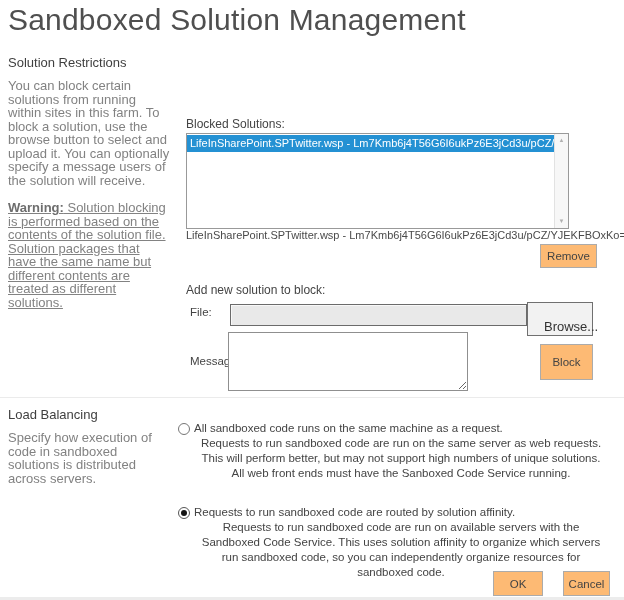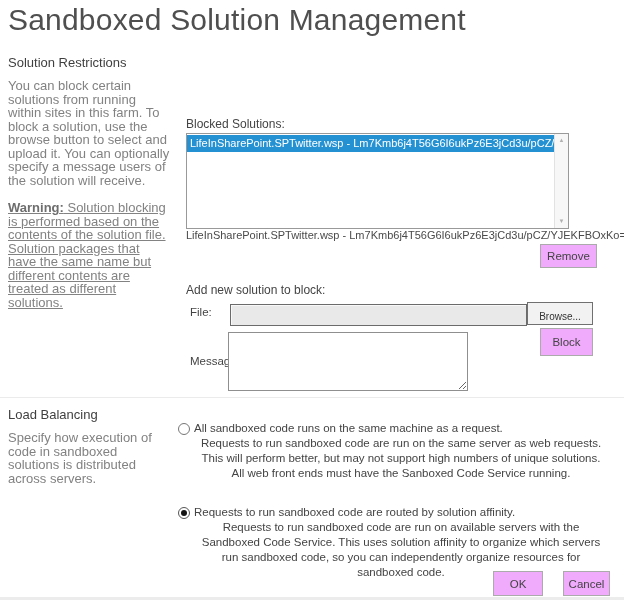--- a/index.html
+++ b/index.html
@@ -34,37 +34,37 @@
     border-left:1px solid #e2e2e2;
   }
   .vscroll .arr{
     position:absolute;left:0;width:13px;height:13px;font-size:6px;line-height:13px;
     text-align:center;color:#b0b0b0;
   }
   .vscroll .arr.up{top:0;}
   .vscroll .arr.down{bottom:0;}
   .caption{position:absolute;left:186px;top:229px;font-size:11px;color:#4a4a4a;white-space:nowrap;}
   .btn{
-    position:absolute;background:#f0abfc;border:1px solid #ababab;color:#444;
+    position:absolute;background:#fdba74;border:1px solid #ababab;color:#444;
     font-size:11.5px;text-align:center;font-family:inherit;padding:0;cursor:default;
   }
   .btn-remove{left:540px;top:244px;width:57px;height:24px;}
   .btn-browse{
     position:absolute;left:527px;top:302px;width:66px;height:23px;background:#f2f2f2;
-    border:1px solid #707070;color:#333;font-size:10px;text-align:center;font-family:inherit;padding:8px;
+    border:1px solid #707070;color:#333;font-size:13px;text-align:center;font-family:inherit;padding:16px;
   }
   .file-field{
     position:absolute;left:230px;top:304px;width:295px;height:20px;
     background:#e9e9e9;border:1px solid #6b6b6b;box-shadow:inset 1px 1px 0 #f8f8f8;
   }
   .msg-area{
     position:absolute;left:228px;top:332px;width:234px;height:53px;
     background:#fff;border:1px solid #8f8f8f;
   }
-  .btn-block{left:540px;top:328px;width:53px;height:28px;}
+  .btn-block{left:540px;top:344px;width:53px;height:36px;}
   .btn-ok{left:493px;top:571px;width:50px;height:25px;}
   .btn-cancel{left:563px;top:571px;width:47px;height:25px;}
   
   .option{position:absolute;left:178px;width:430px;font-size:11.5px;line-height:15px;color:#444;}
   .option-head{display:flex;align-items:flex-start;}
   .radio{
     position:relative;flex:0 0 auto;width:10px;height:10px;margin:2px 4px 0 0;
     border:1px solid #767676;border-radius:50%;background:#fff;box-sizing:content-box;
   }
   .radio.checked{border-color:#565656;}

